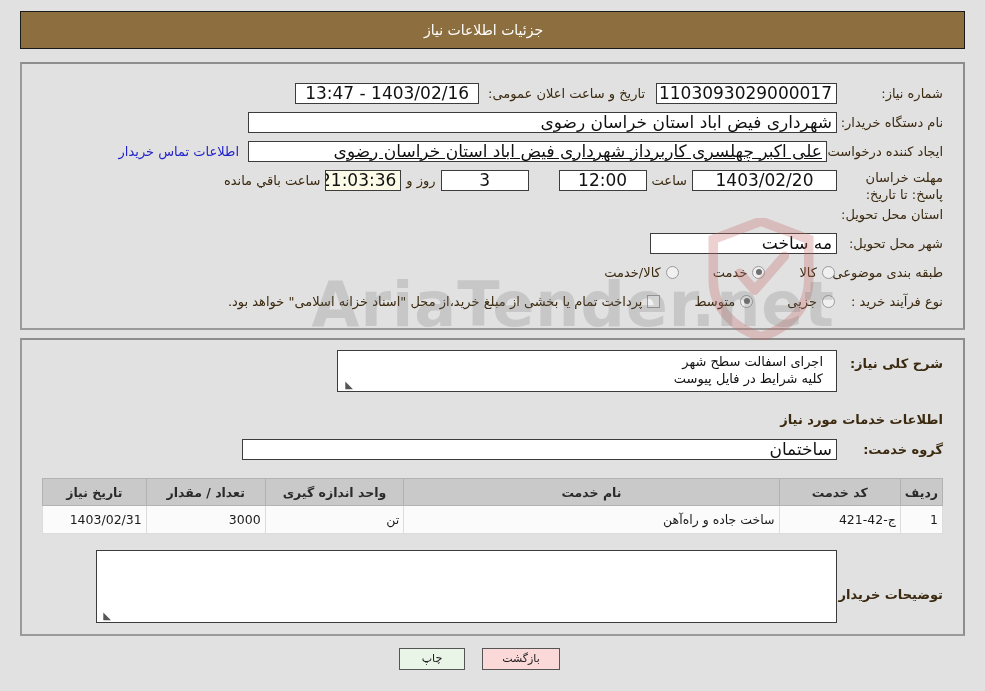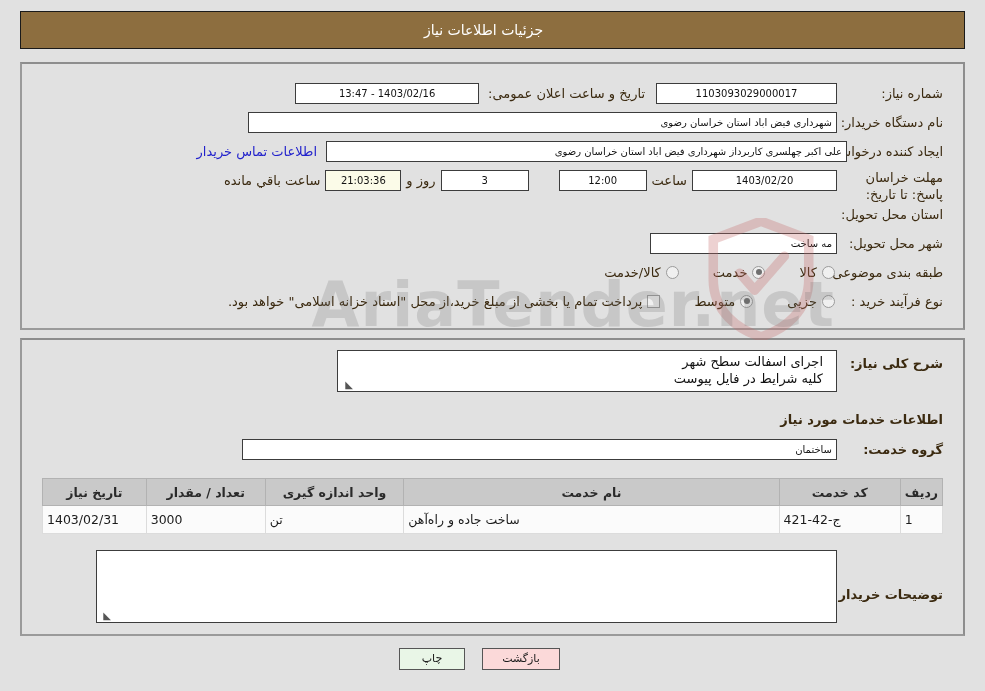--- a/index.html
+++ b/index.html
@@ -92,21 +92,21 @@
     font-size: 13px;
     text-align: right;
   }
   .lbl-strong { font-weight: bold; }
   .fld {
     background: #ffffff;
     border: 1px solid #3c3c3c;
     box-sizing: border-box;
     height: 21px;
     line-height: 19px;
-    font-size: 10px;
+    font-size: 17px;
     color: #111111;
     padding: 0 4px;
     overflow: hidden;
   }
   .fld.center { text-align: center; }
   .fld.right  { text-align: right; }
   .fld.cream  { background: #fbfbe8; }
 
   .inline-txt {
     font-size: 13px;
@@ -201,21 +201,21 @@
     height: 26px;
     padding: 0 4px;
     font-size: 12.5px;
   }
   #svc-table td {
     background: #fbfbfb;
     border: 1px solid #dcdcdc;
     color: #1b1b1b;
     height: 27px;
     padding: 0 4px;
-    text-align: left;
+    text-align: right;
     font-size: 12.5px;
   }
 
   
   .btn {
     position: absolute;
     height: 22px;
     border: 1px solid #555555;
     box-sizing: border-box;
     font-size: 11px;
@@ -248,21 +248,21 @@
     <span class="fld center" style="width:184px; margin-right:9px;">1403/02/16 - 13:47</span>
   </div>
 
   <div class="row" style="right:42px; top:111px;">
     <span class="lbl" style="width:96px;">نام دستگاه خریدار:</span>
     <span class="fld right" style="width:589px; margin-right:10px;">شهرداری فیض اباد استان خراسان رضوی</span>
   </div>
 
   <div class="row" style="right:42px; top:140px;">
     <span class="lbl" style="width:96px;">ایجاد کننده درخواست:</span>
-    <span class="fld right" style="width:521px; margin-right:0;">علی اکبر چهلسری کاربرداز شهرداری فیض اباد استان خراسان رضوی</span>
+    <span class="fld right" style="width:579px; margin-right:20px;text-decoration:underline;">علی اکبر چهلسری کاربرداز شهرداری فیض اباد استان خراسان رضوی</span>
     <a class="link" style="margin-right:9px;">اطلاعات تماس خریدار</a>
   </div>
 
   <div class="row" style="right:42px; top:169px; align-items:flex-start; height:34px;">
     <span class="lbl" style="width:96px; line-height:17px; white-space:normal; display:inline-block;">مهلت خراسان پاسخ: تا تاریخ:</span>
   </div>
   <div class="row" style="right:148px; top:169px;">
     <span class="fld center" style="width:145px;">1403/02/20</span>
     <span class="inline-txt">ساعت</span>
     <span class="fld center" style="width:88px;">12:00</span>

